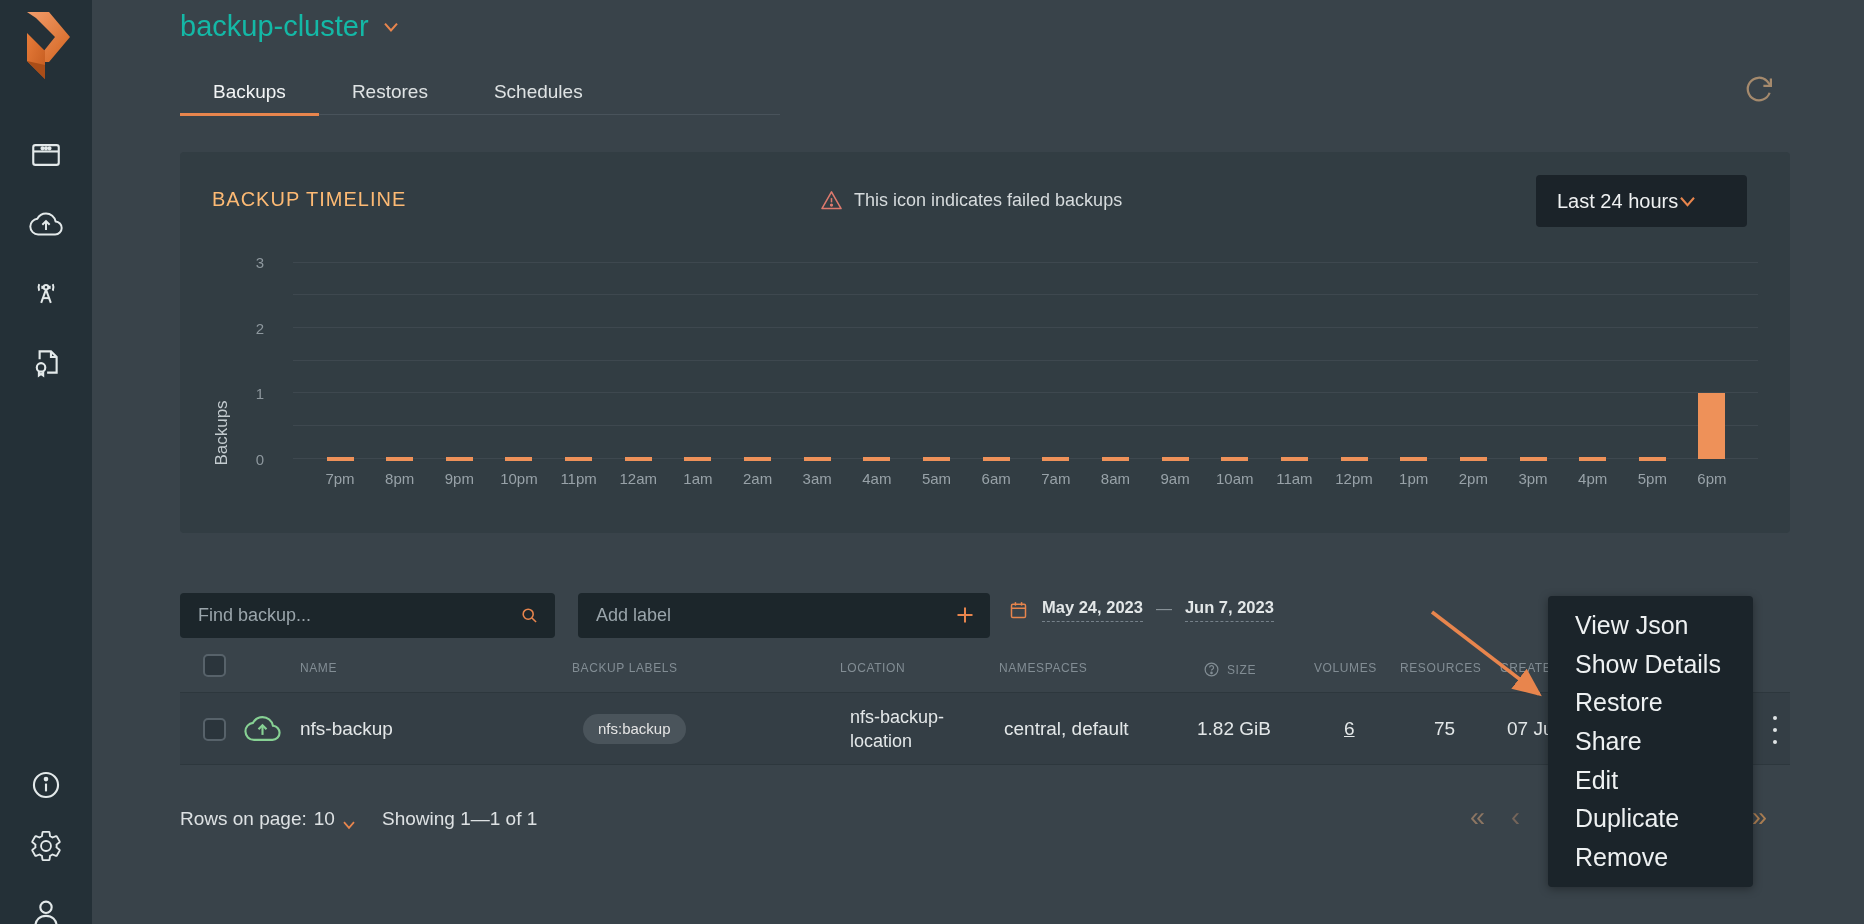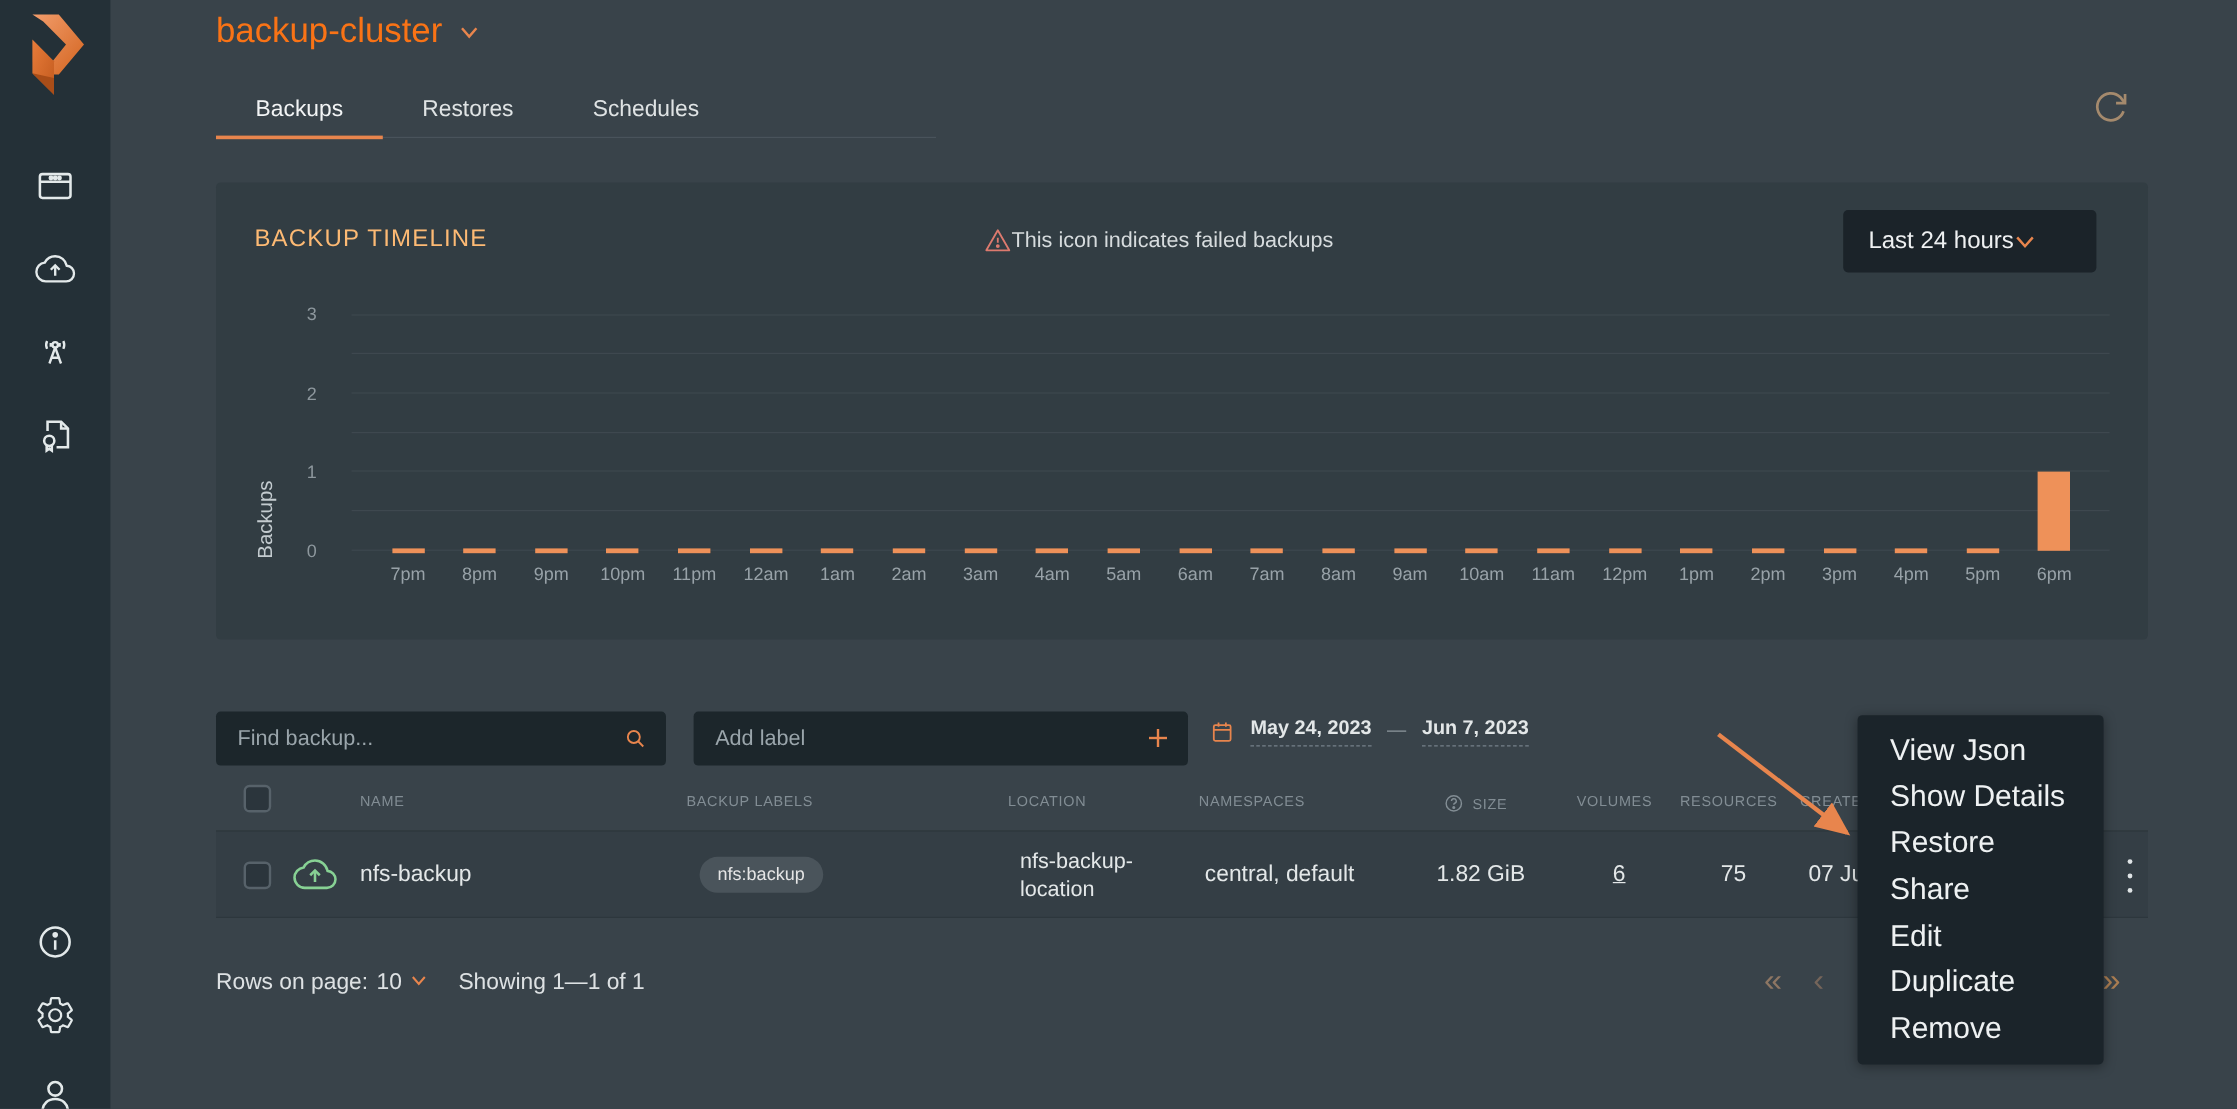--- a/index.html
+++ b/index.html
@@ -5,30 +5,30 @@
   *{box-sizing:border-box;margin:0;padding:0}
   html,body{width:1864px;height:924px;overflow:hidden;background:#39434a;
     font-family:"Liberation Sans","DejaVu Sans",sans-serif;color:#e5e8e9;position:relative}
   svg{display:block}
   
   #sidebar{position:absolute;left:0;top:0;width:92px;height:924px;background:#243037}
   .side-btn{position:absolute;left:29px;width:34px;height:34px;cursor:pointer}
   #logo{position:absolute;left:22px;top:8px;cursor:pointer}
   
   #title{position:absolute;left:180px;top:10px;display:flex;align-items:center;gap:14px}
-  #title .t{font-size:29px;color:#f97316}
+  #title .t{font-size:29px;color:#14b8a6}
   #tabs{position:absolute;left:180px;top:70px;width:600px;height:45px;display:flex;border-bottom:1px solid #49535b}
   .tab{padding:0 33px;font-size:19px;color:#dfe3e4;display:flex;align-items:center;position:relative;cursor:pointer;white-space:nowrap}
   .tab.active{color:#f2f4f5}
   .tab.active::after{content:"";position:absolute;left:0;right:0;bottom:-2px;height:3px;background:#e8854d}
   #refresh{position:absolute;left:1744px;top:74px;cursor:pointer}
   
   #panel{position:absolute;left:180px;top:152px;width:1610px;height:381px;background:#323d43;border-radius:4px}
   #panel-title{position:absolute;left:32px;top:36px;font-size:20px;letter-spacing:1px;color:#fdba74}
-  #note{position:absolute;left:640px;top:37px;display:flex;align-items:center;}
+  #note{position:absolute;left:640px;top:37px;display:flex;align-items:center;gap:11px}
   #note .txt{font-size:18px;color:#d6dbdd}
   #range{position:absolute;left:1356px;top:23px;width:211px;height:52px;background:#1b2329;border-radius:4px;
     display:flex;align-items:center;justify-content:flex-start;padding:0 21px;cursor:pointer}
   #range .txt{font-size:20px;color:#eef0f1}
   
   #yaxis{position:absolute;left:40px;top:110px;width:44px;height:197px}
   .ytick{position:absolute;right:0;width:100%;text-align:right;font-size:15px;color:#8d979d}
   #ylabel{position:absolute;left:-16px;top:269px;width:120px;height:24px;transform:rotate(-90deg);
     text-align:center;font-size:17px;color:#c3cbcf}
   #plot{position:absolute;left:113px;top:110px;width:1465px;height:197px}
@@ -57,21 +57,21 @@
   .cell{position:absolute;font-size:19px;color:#e3e7e8;white-space:nowrap}
   .chip{position:absolute;background:#4a545b;border-radius:15px;height:30px;line-height:30px;
     padding:0 15px;font-size:15px;color:#e5e5e5}
   #loc-cell{width:150px;white-space:normal;line-height:24px;font-size:18px}
   .link{text-decoration:underline;cursor:pointer}
   #row-dots{position:absolute;left:1586px;top:23px;width:18px;height:28px;display:flex;flex-direction:column;
     align-items:center;justify-content:space-between;cursor:pointer}
   #row-dots span{width:4px;height:4px;border-radius:50%;background:#dfe4e6}
   
   #footer{position:absolute;left:180px;top:804px;width:1610px;height:36px;font-size:19px;color:#dde1e3}
-  #rows-pp{position:absolute;left:0;top:4px;display:flex;align-items:flex-start;gap:7px;cursor:pointer}
+  #rows-pp{position:absolute;left:0;top:4px;display:flex;align-items:flex-end;gap:7px;cursor:pointer}
   #showing{position:absolute;left:202px;top:4px}
   .pag{position:absolute;top:-2px;font-size:27px;cursor:pointer}
   #pag-first{left:1290px;color:#8d7663}
   #pag-prev{left:1331px;color:#75655a}
   #pag-last{left:1572px;color:#aa7d52}
   
   #menu{position:absolute;left:1548px;top:596px;width:205px;height:291px;background:#1b242a;border-radius:4px;
     padding:10px 0;z-index:50;box-shadow:0 2px 10px rgba(0,0,0,.35)}
   .menu-item{height:38.7px;line-height:38.7px;padding-left:27px;font-size:25px;color:#eef1f2;cursor:pointer}
   #arrow{position:absolute;left:1418px;top:598px;z-index:100;pointer-events:none}

